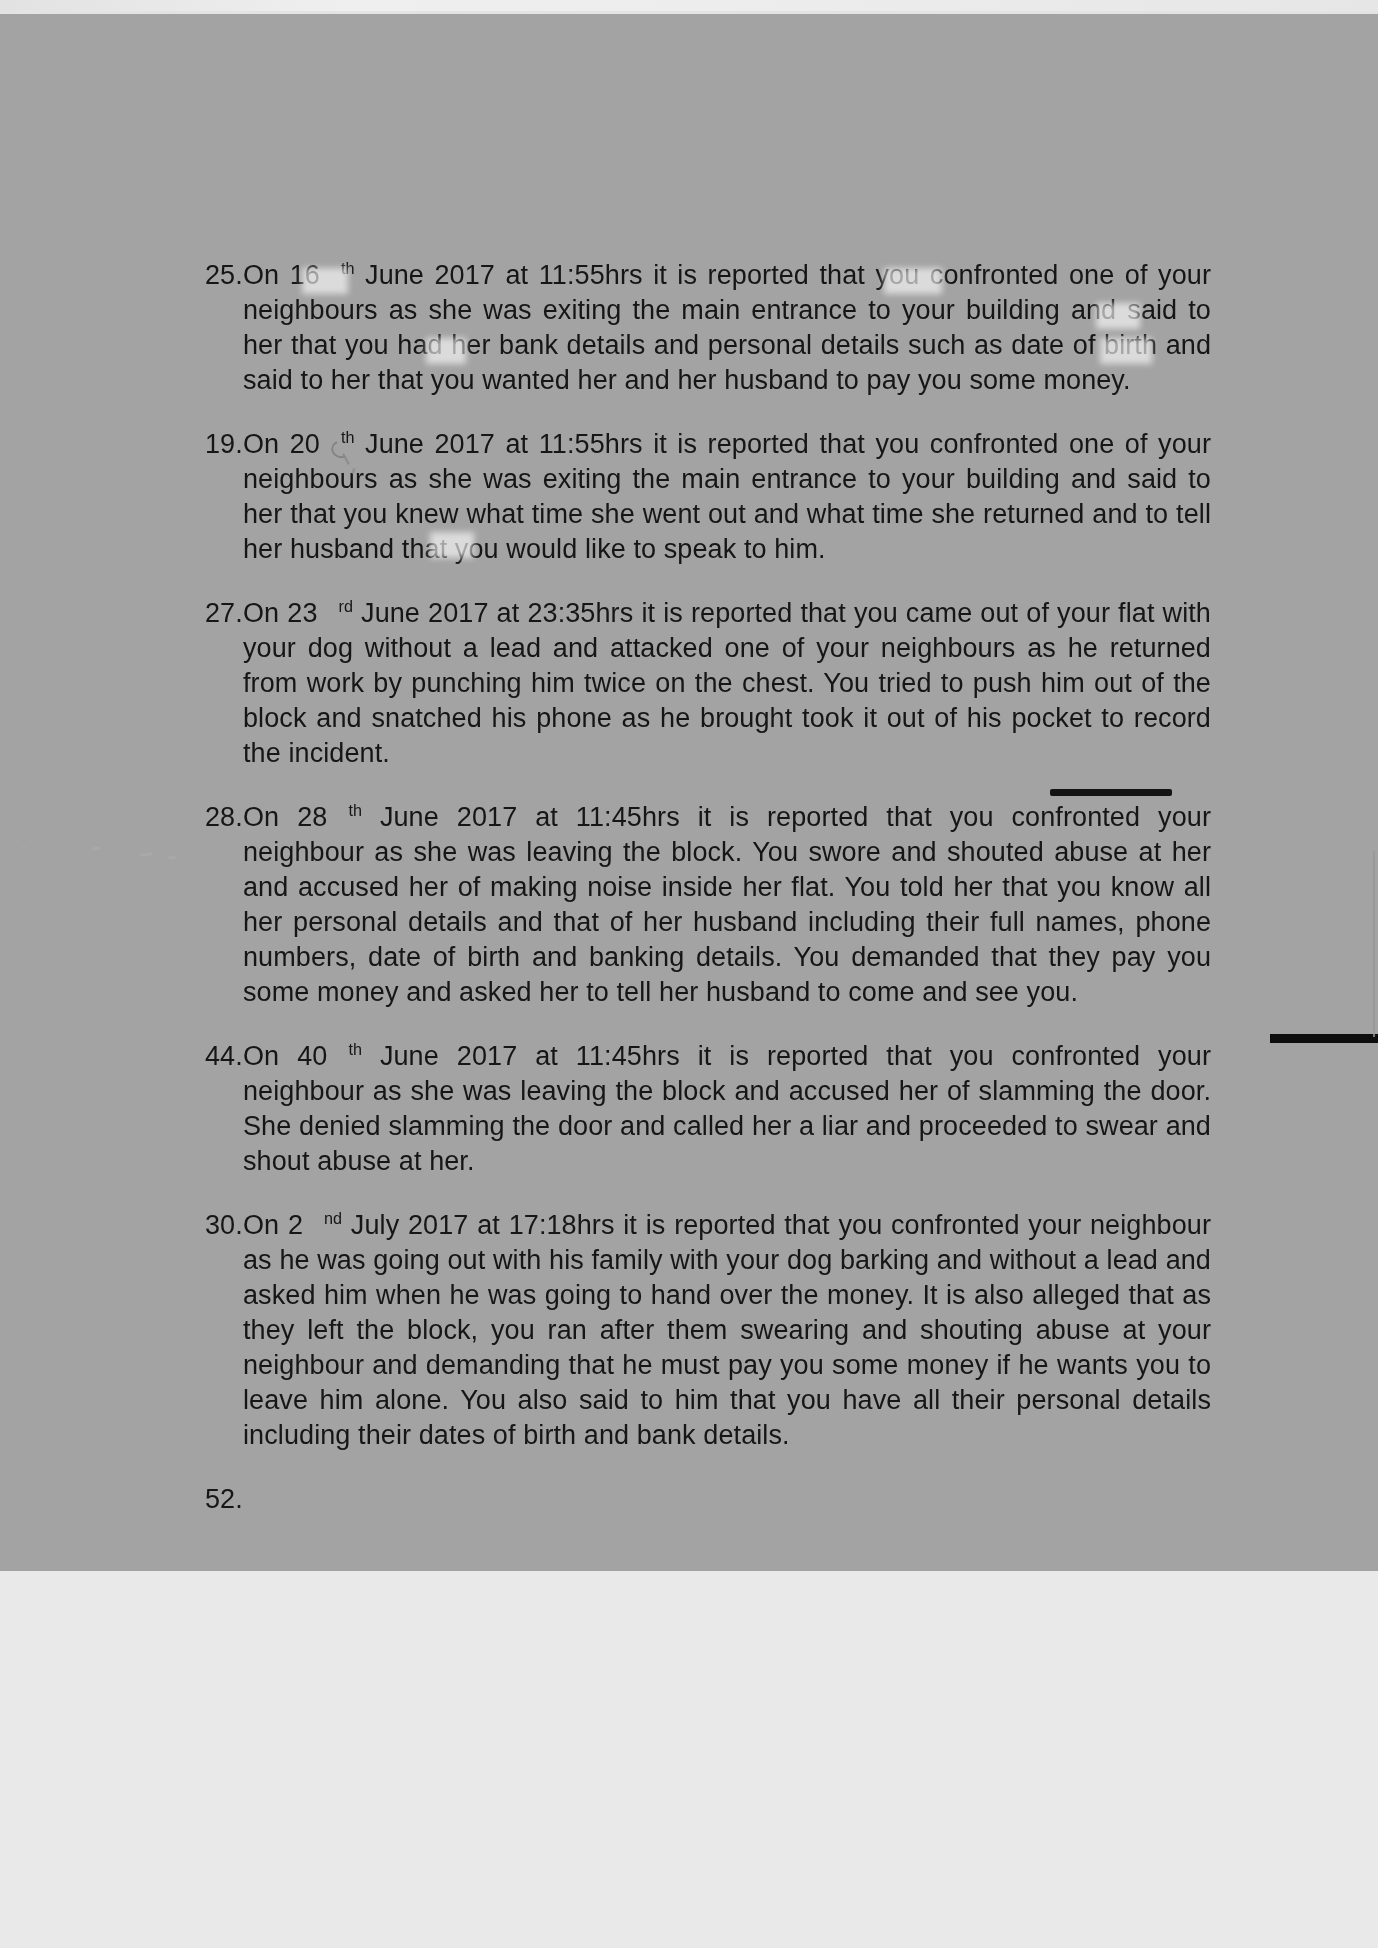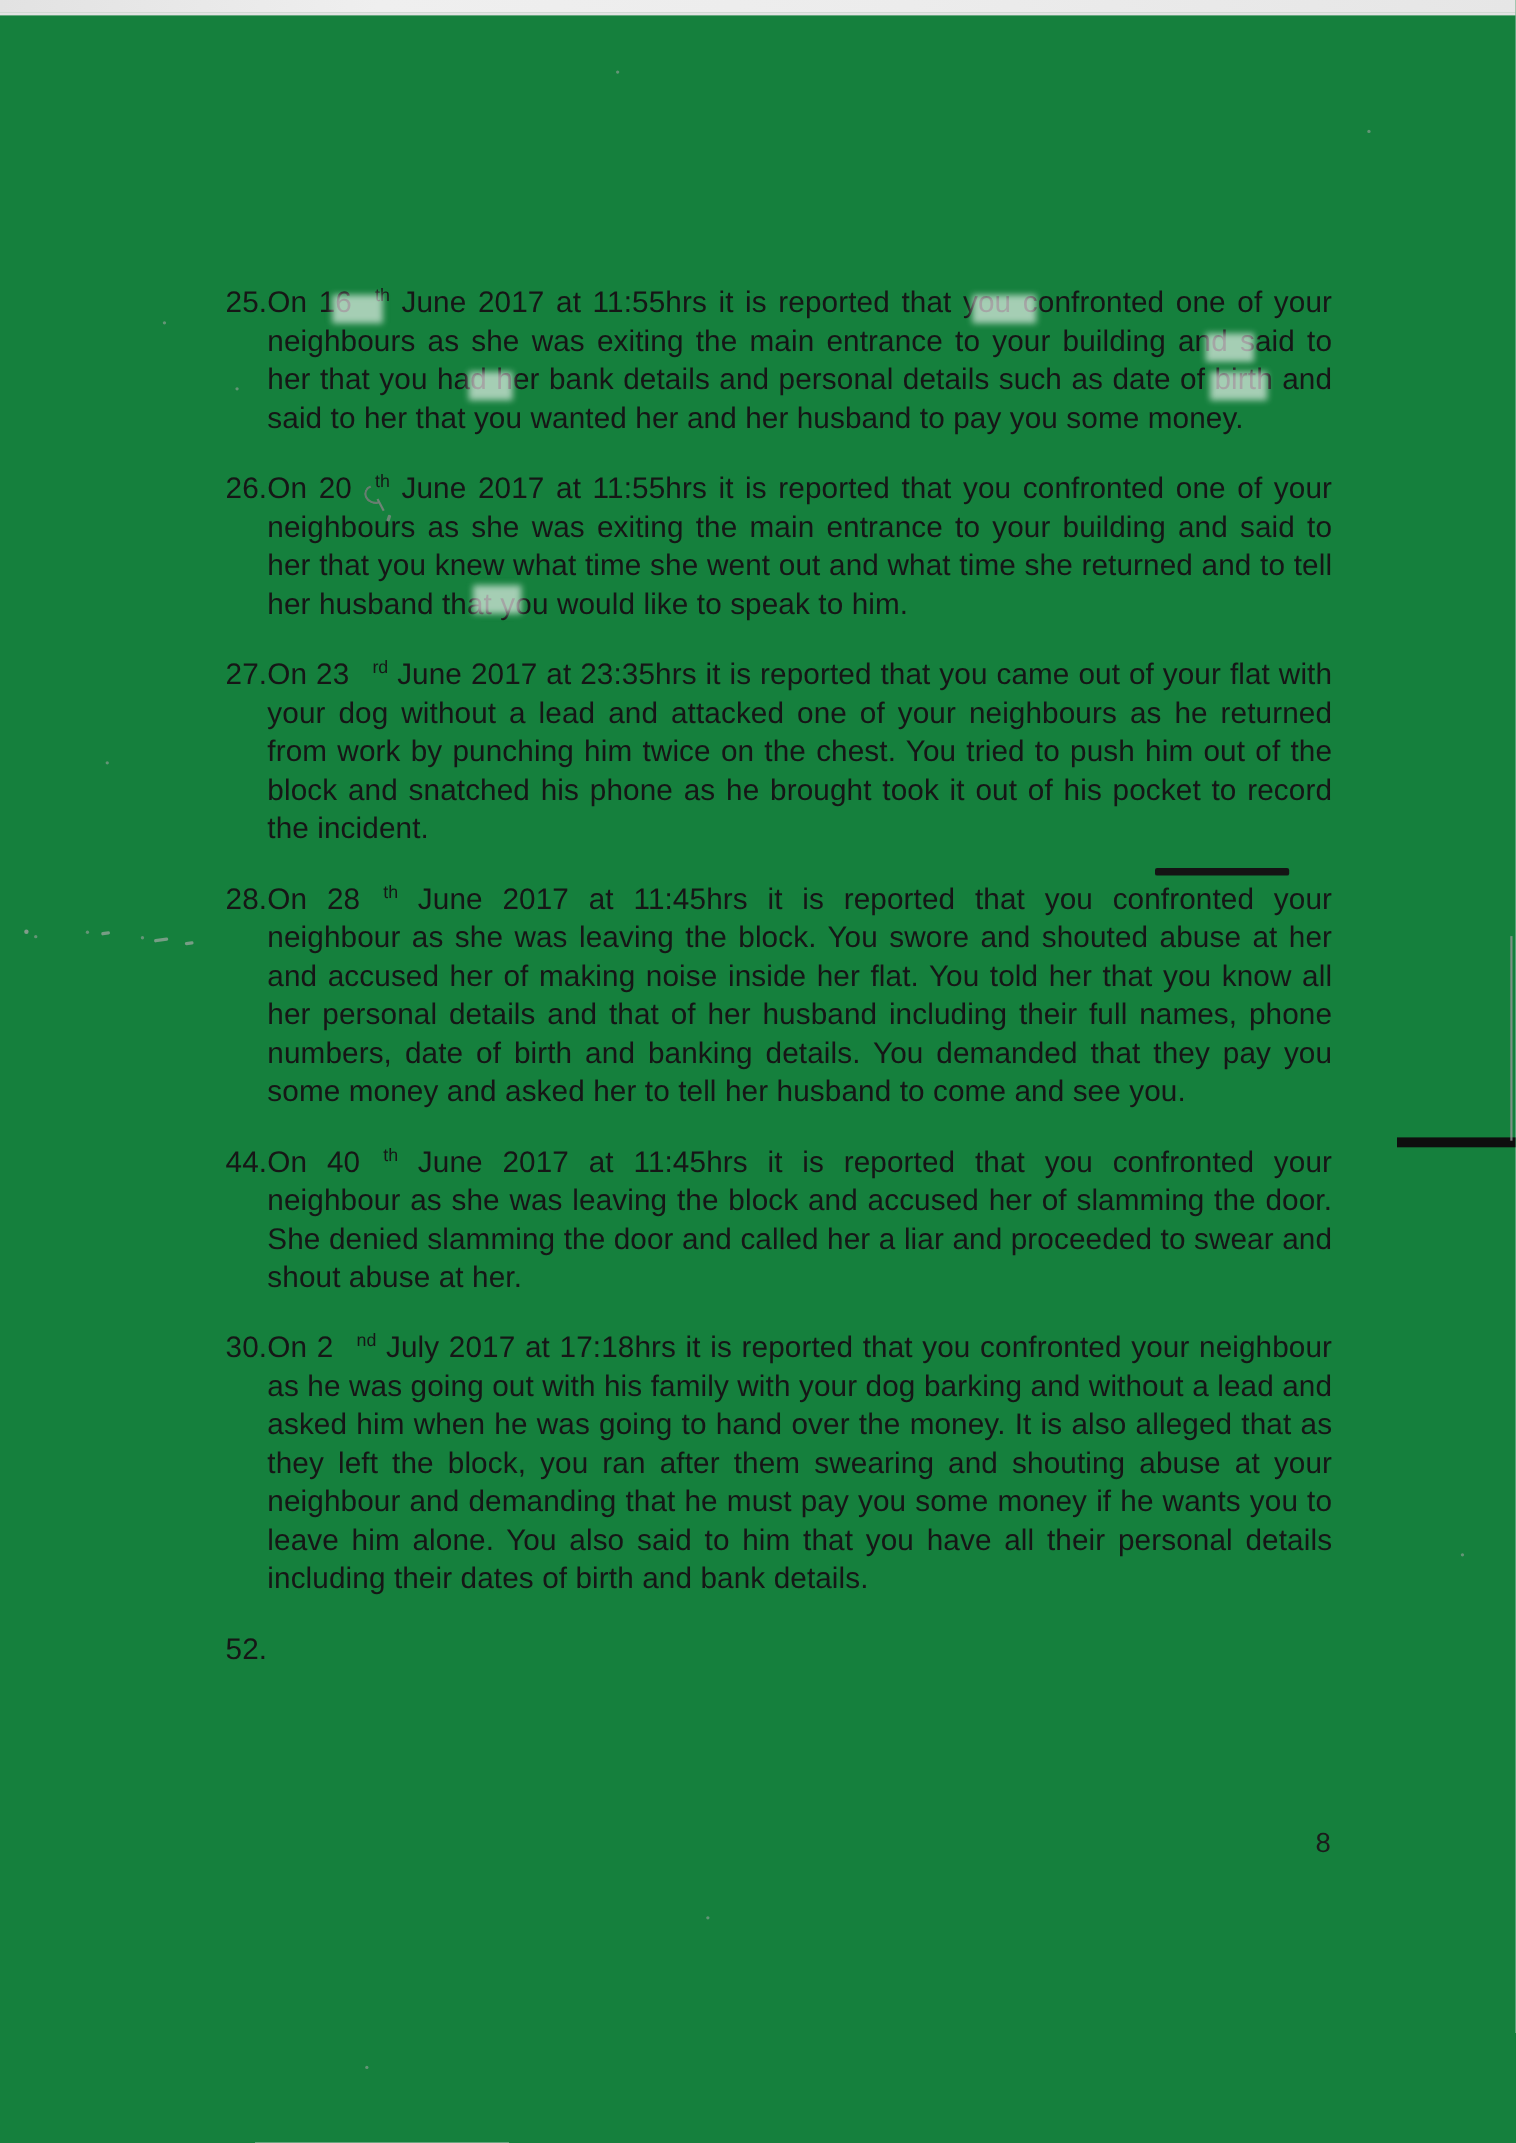--- a/index.html
+++ b/index.html
@@ -3,22 +3,22 @@
 <meta charset="utf-8">
 <style>
   html, body {
     margin: 0;
     padding: 0;
     background: #e9e9e9;
   }
   .page {
     position: relative;
     width: 1378px;
-    height: 1948px;
-    background: #15803d;
+    height: 1571px;
+    background: #a3a3a3;
     overflow: hidden;
     font-family: "Liberation Sans", "DejaVu Sans", sans-serif;
     color: #161616;
   }
   
   .top-strip {
     position: absolute;
     left: 0; top: 0;
     width: 100%; height: 11px;
     background: linear-gradient(90deg, #e2e2e2 0%, #efefef 25%, #ececec 60%, #e6e6e6 100%);
@@ -104,21 +104,21 @@
 
   <div class="top-strip artifact"></div>
 
   <main class="doc">
 
     <div class="para">
       <span class="para-num">25.</span><span><span>On 16</span><sup class="ord">th</sup><span> June 2017 at 11:55hrs it is reported that you confronted one of your neighbours as she was exiting the main entrance to your building and said to her that you had her bank details and personal details such as date of birth and said to her that you wanted her and her husband to pay you some money.</span></span>
     </div>
 
     <div class="para">
-      <span class="para-num">26.</span><span><span>On 20</span><sup class="ord">th</sup><span> June 2017 at 11:55hrs it is reported that you confronted one of your neighbours as she was exiting the main entrance to your building and said to her that you knew what time she went out and what time she returned and to tell her husband that you would like to speak to him.</span></span>
+      <span class="para-num">19.</span><span><span>On 20</span><sup class="ord">th</sup><span> June 2017 at 11:55hrs it is reported that you confronted one of your neighbours as she was exiting the main entrance to your building and said to her that you knew what time she went out and what time she returned and to tell her husband that you would like to speak to him.</span></span>
     </div>
 
     <div class="para">
       <span class="para-num">27.</span><span><span>On 23</span><sup class="ord">rd</sup><span> June 2017 at 23:35hrs it is reported that you came out of your flat with your dog without a lead and attacked one of your neighbours as he returned from work by punching him twice on the chest. You tried to push him out of the block and snatched his phone as he brought took it out of his pocket to record the incident.</span></span>
     </div>
 
     <div class="para">
       <span class="para-num">28.</span><span><span>On 28</span><sup class="ord">th</sup><span> June 2017 at 11:45hrs it is reported that you confronted your neighbour as she was leaving the block. You swore and shouted abuse at her and accused her of making noise inside her flat. You told her that you know all her personal details and that of her husband including their full names, phone numbers, date of birth and banking details. You demanded that they pay you some money and asked her to tell her husband to come and see you.</span></span>
     </div>
 

